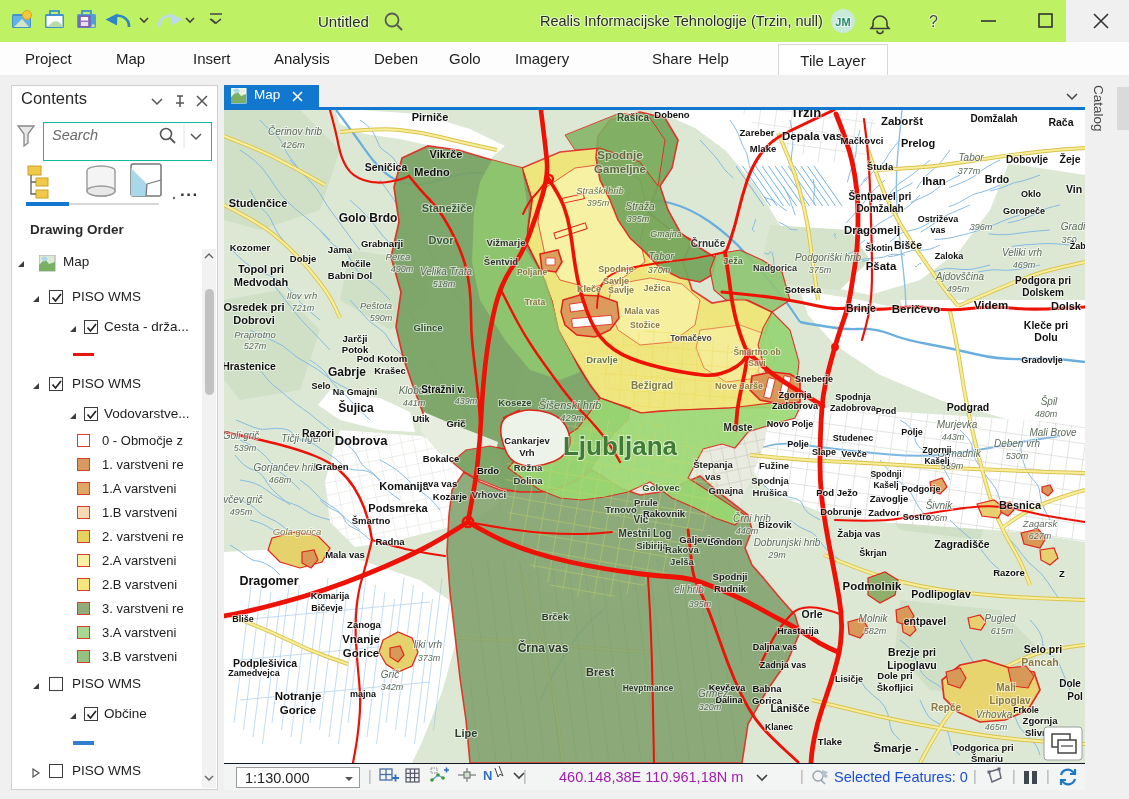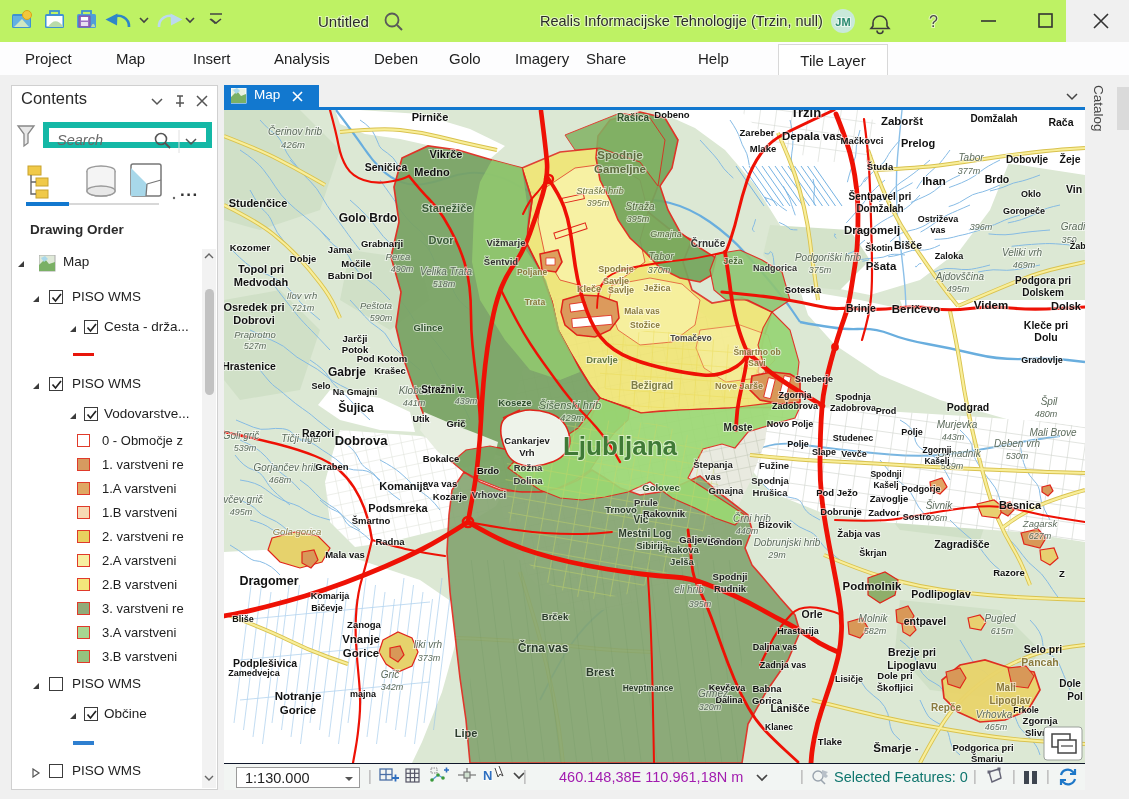--- a/index.html
+++ b/index.html
@@ -2,21 +2,21 @@
 <html><head><meta charset="utf-8"><style>
 *{margin:0;padding:0;box-sizing:border-box}
 body{width:1129px;height:799px;font-family:"Liberation Sans",sans-serif;position:relative;background:#f0f0f0;overflow:hidden}
 .abs{position:absolute}
 .titlebar{left:0;top:0;width:1066px;height:42px;background:#bef264}
 .menurow{left:0;top:42px;width:1129px;height:33px;background:#fdfdfe}
 .mitem{position:absolute;top:0;height:33px;line-height:33px;font-size:15px;color:#1e1e1e}
 .graystrip{left:0;top:75px;width:1129px;height:724px;background:#f0f0f0}
 .panel{left:11px;top:85px;width:207px;height:705px;background:#fff;border:1px solid #d0d0d0}
 .ptitle{position:absolute;left:9px;top:3px;font-size:16.5px;color:#2b2b2b}
-.searchbox{position:absolute;left:31px;top:36px;width:169px;height:26px;border:6px solid #14b8a6;background:#fff}
+.searchbox{position:absolute;left:31px;top:36px;width:169px;height:39px;border:1px solid #14b8a6;background:#fff}
 .treerow{position:absolute;left:0;width:100%;height:19px;font-size:13px;color:#1e1e1e}
 .cb{position:absolute;width:14px;height:14px;border:1.6px solid #3c3c3c;background:#fff}
 .sw{position:absolute;width:13px;height:13px;border:1.6px solid #e03a2a}
 .tabstrip{left:224px;top:85px;width:861px;height:25px;background:#f0f0f0}
 .maptab{position:absolute;left:0;top:0;width:95px;height:22px;background:#1278cf;color:#fff}
 .bluebar{position:absolute;left:0;top:22px;width:861px;height:3px;background:#1278cf}
 .statusbar{left:224px;top:763px;width:861px;height:27px;background:#f2f5f3;border-top:1px solid #0f172a;font-size:14.5px;color:#3c3c3c}
 .catstrip{left:1085px;top:85px;width:44px;height:705px;background:#f0f0f0}
 svg text{paint-order:stroke;stroke:#ffffff;stroke-width:2px;stroke-opacity:0.55}
 </style></head>
@@ -66,21 +66,21 @@
   </svg>
 </div>
 <div class="abs menurow">
   <div class="mitem" style="left:25px">Project</div>
   <div class="mitem" style="left:116px">Map</div>
   <div class="mitem" style="left:193px">Insert</div>
   <div class="mitem" style="left:274px">Analysis</div>
   <div class="mitem" style="left:374px">Deben</div>
   <div class="mitem" style="left:449px">Golo</div>
   <div class="mitem" style="left:515px">Imagery</div>
-  <div class="mitem" style="left:586px">Share</div>
+  <div class="mitem" style="left:652px">Share</div>
   <div class="mitem" style="left:698px">Help</div>
   <div style="position:absolute;left:778px;top:2px;width:110px;height:31px;background:#fff;border:1px solid #d8d8d8;border-bottom:none;text-align:center;line-height:31px;font-size:15px;color:#1e1e1e">Tile Layer</div>
 </div>
 <div class="abs graystrip"></div>
 <div class="abs panel">
   <div class="ptitle">Contents</div>
   <svg width="205" height="30" style="position:absolute;left:0;top:0">
     <path d="M140,13 l5,5 l5,-5" fill="none" stroke="#555" stroke-width="1.5"></path>
     <path d="M168,10 v7 m-4,0 h8 m-4,0 v4 m-3,-11 h6" fill="none" stroke="#555" stroke-width="1.5"></path>
     <path d="M185,10 l10,10 M195,10 l-10,10" stroke="#555" stroke-width="1.5"></path>
@@ -856,21 +856,21 @@
   <span style="position:absolute;left:335px;top:5px;font-size:14.5px;color:#a21caf">460.148,38E 110.961,18N m</span>
   <svg width="16" height="16" style="position:absolute;left:531px;top:8px">
       <path d="M2,3 l5,5 l5,-5" fill="none" stroke="#444" stroke-width="1.7"></path>
     </svg>
   <span style="position:absolute;left:576px;top:4px;color:#b0b0b0">|</span>
   <svg width="22" height="27" style="position:absolute;left:586px;top:0">
     <circle cx="8" cy="12" r="5" fill="none" stroke="#9aa4ae" stroke-width="1.4"></circle>
     <line x1="11" y1="16" x2="15" y2="20" stroke="#9aa4ae" stroke-width="1.6"></line>
     <path d="M12,6 l6,2 l-2,2 l2,2 l-2,2 l-4,-2 Z" fill="#b8c0c8"></path>
   </svg>
-  <span style="position:absolute;left:610px;top:5px;font-size:14.5px;color:#0f766e">Selected Features: 0</span>
+  <span style="position:absolute;left:610px;top:5px;font-size:14.5px;color:#1d4ed8">Selected Features: 0</span>
   <span style="position:absolute;left:749px;top:4px;color:#b0b0b0">|</span>
   <svg width="22" height="27" style="position:absolute;left:760px;top:0">
     <path d="M5,8 L15,5 L17,14 L8,18 Z" fill="none" stroke="#667" stroke-width="1.4"></path>
     <rect x="3.5" y="6.5" width="3" height="3" fill="#667"></rect>
       <rect x="13.5" y="3.5" width="3" height="3" fill="#667"></rect>
   </svg>
   <span style="position:absolute;left:788px;top:4px;color:#b0b0b0">|</span>
   <rect>
   <div style="position:absolute;left:800px;top:7px;width:4.5px;height:13px;background:#3e4650"></div>
   <div style="position:absolute;left:808px;top:7px;width:4.5px;height:13px;background:#3e4650"></div>

